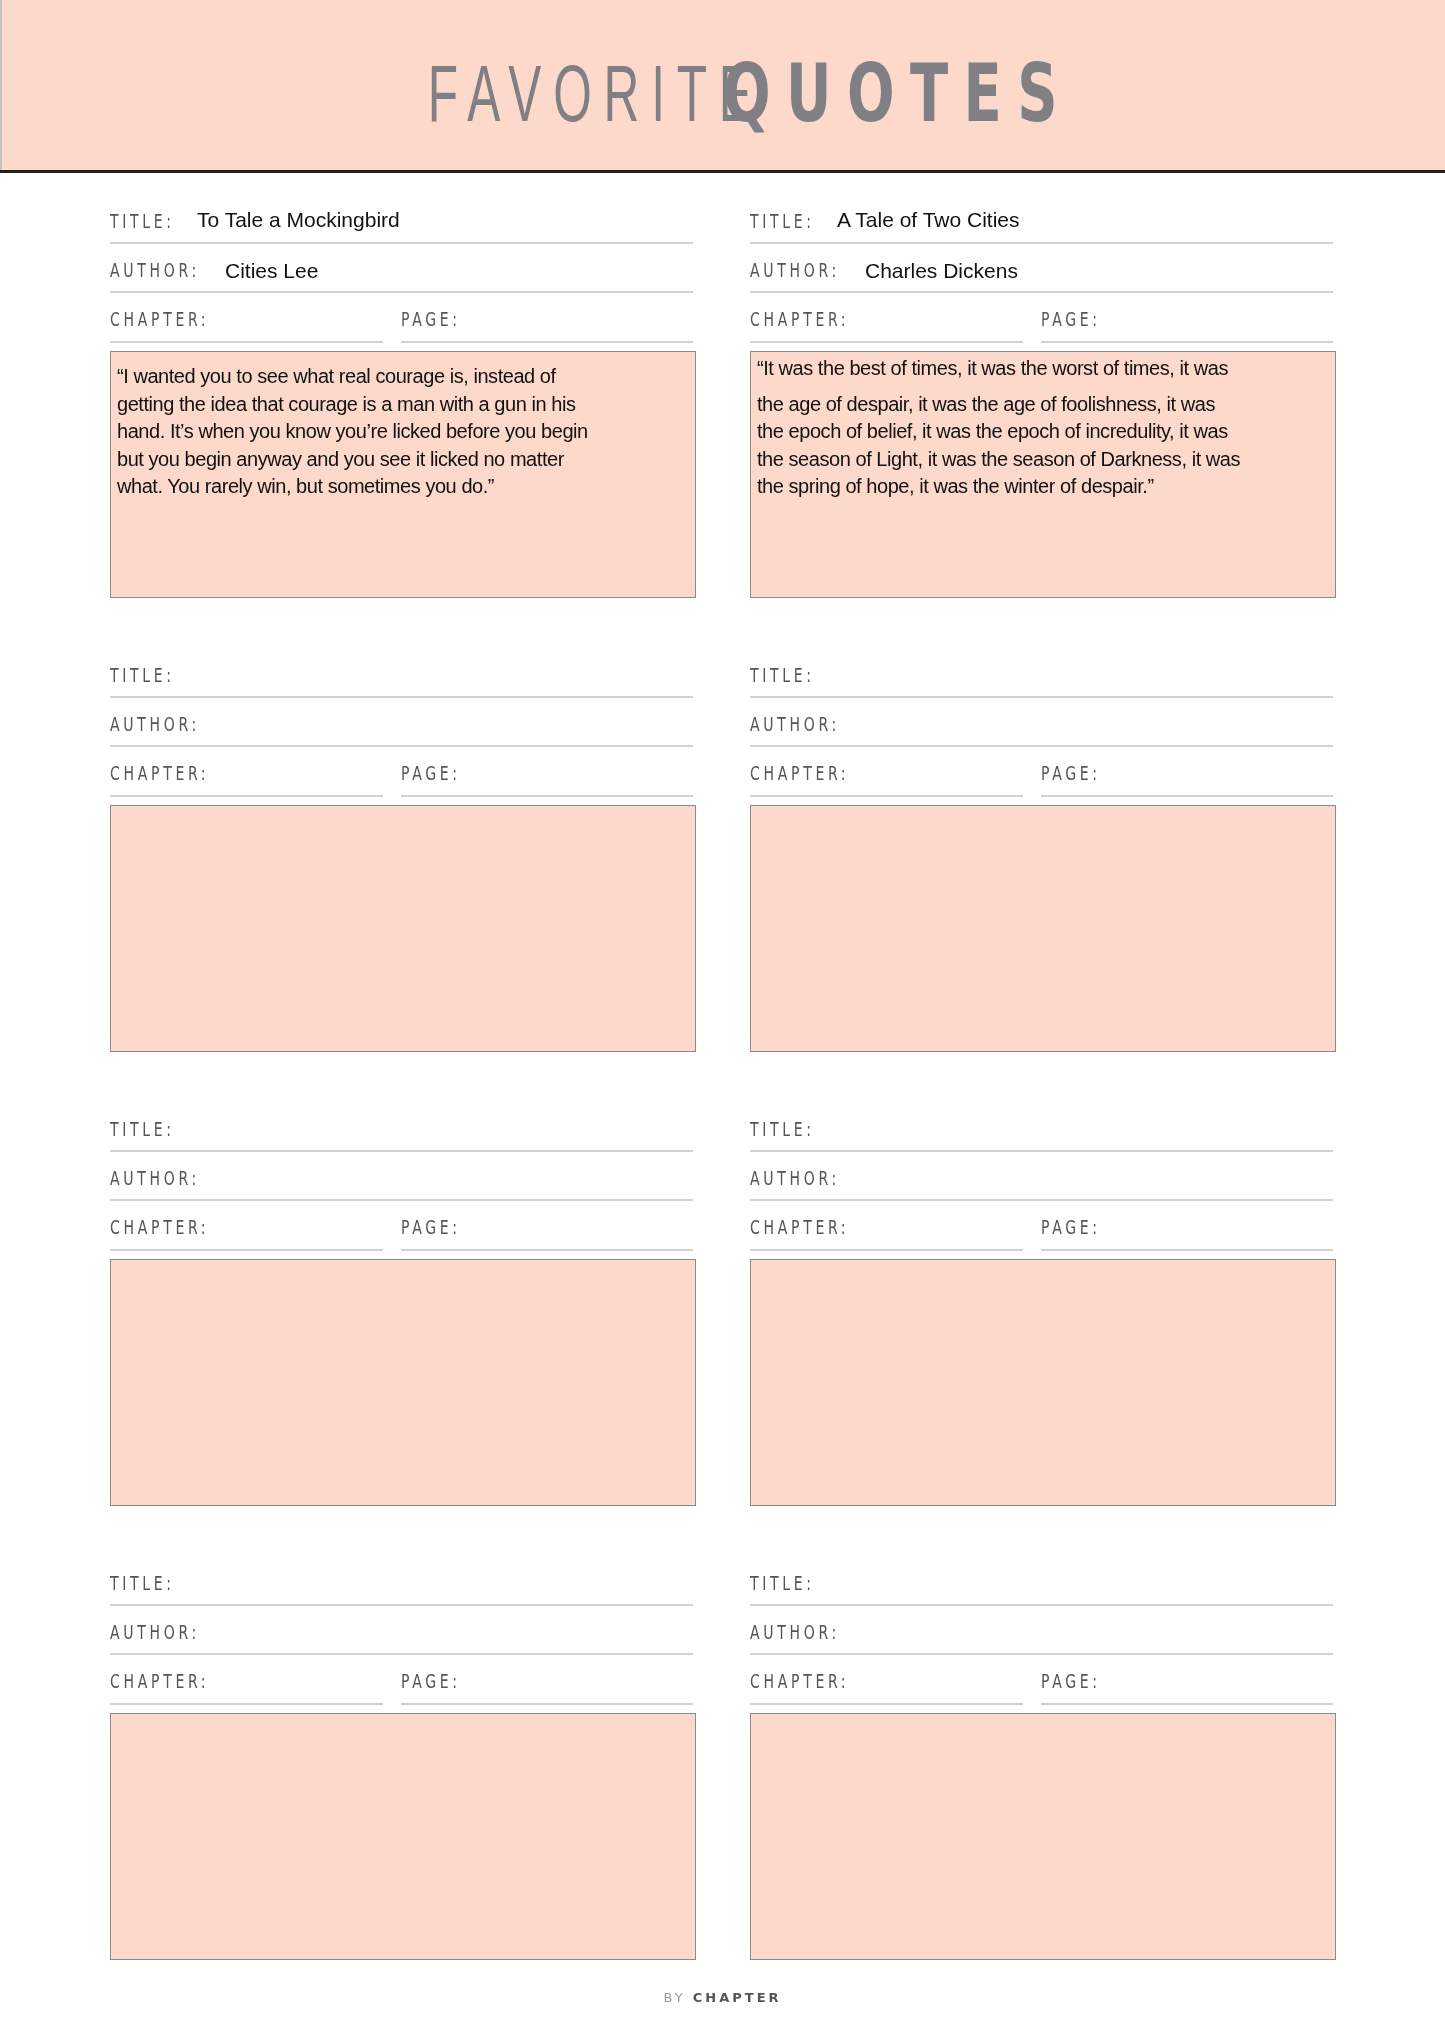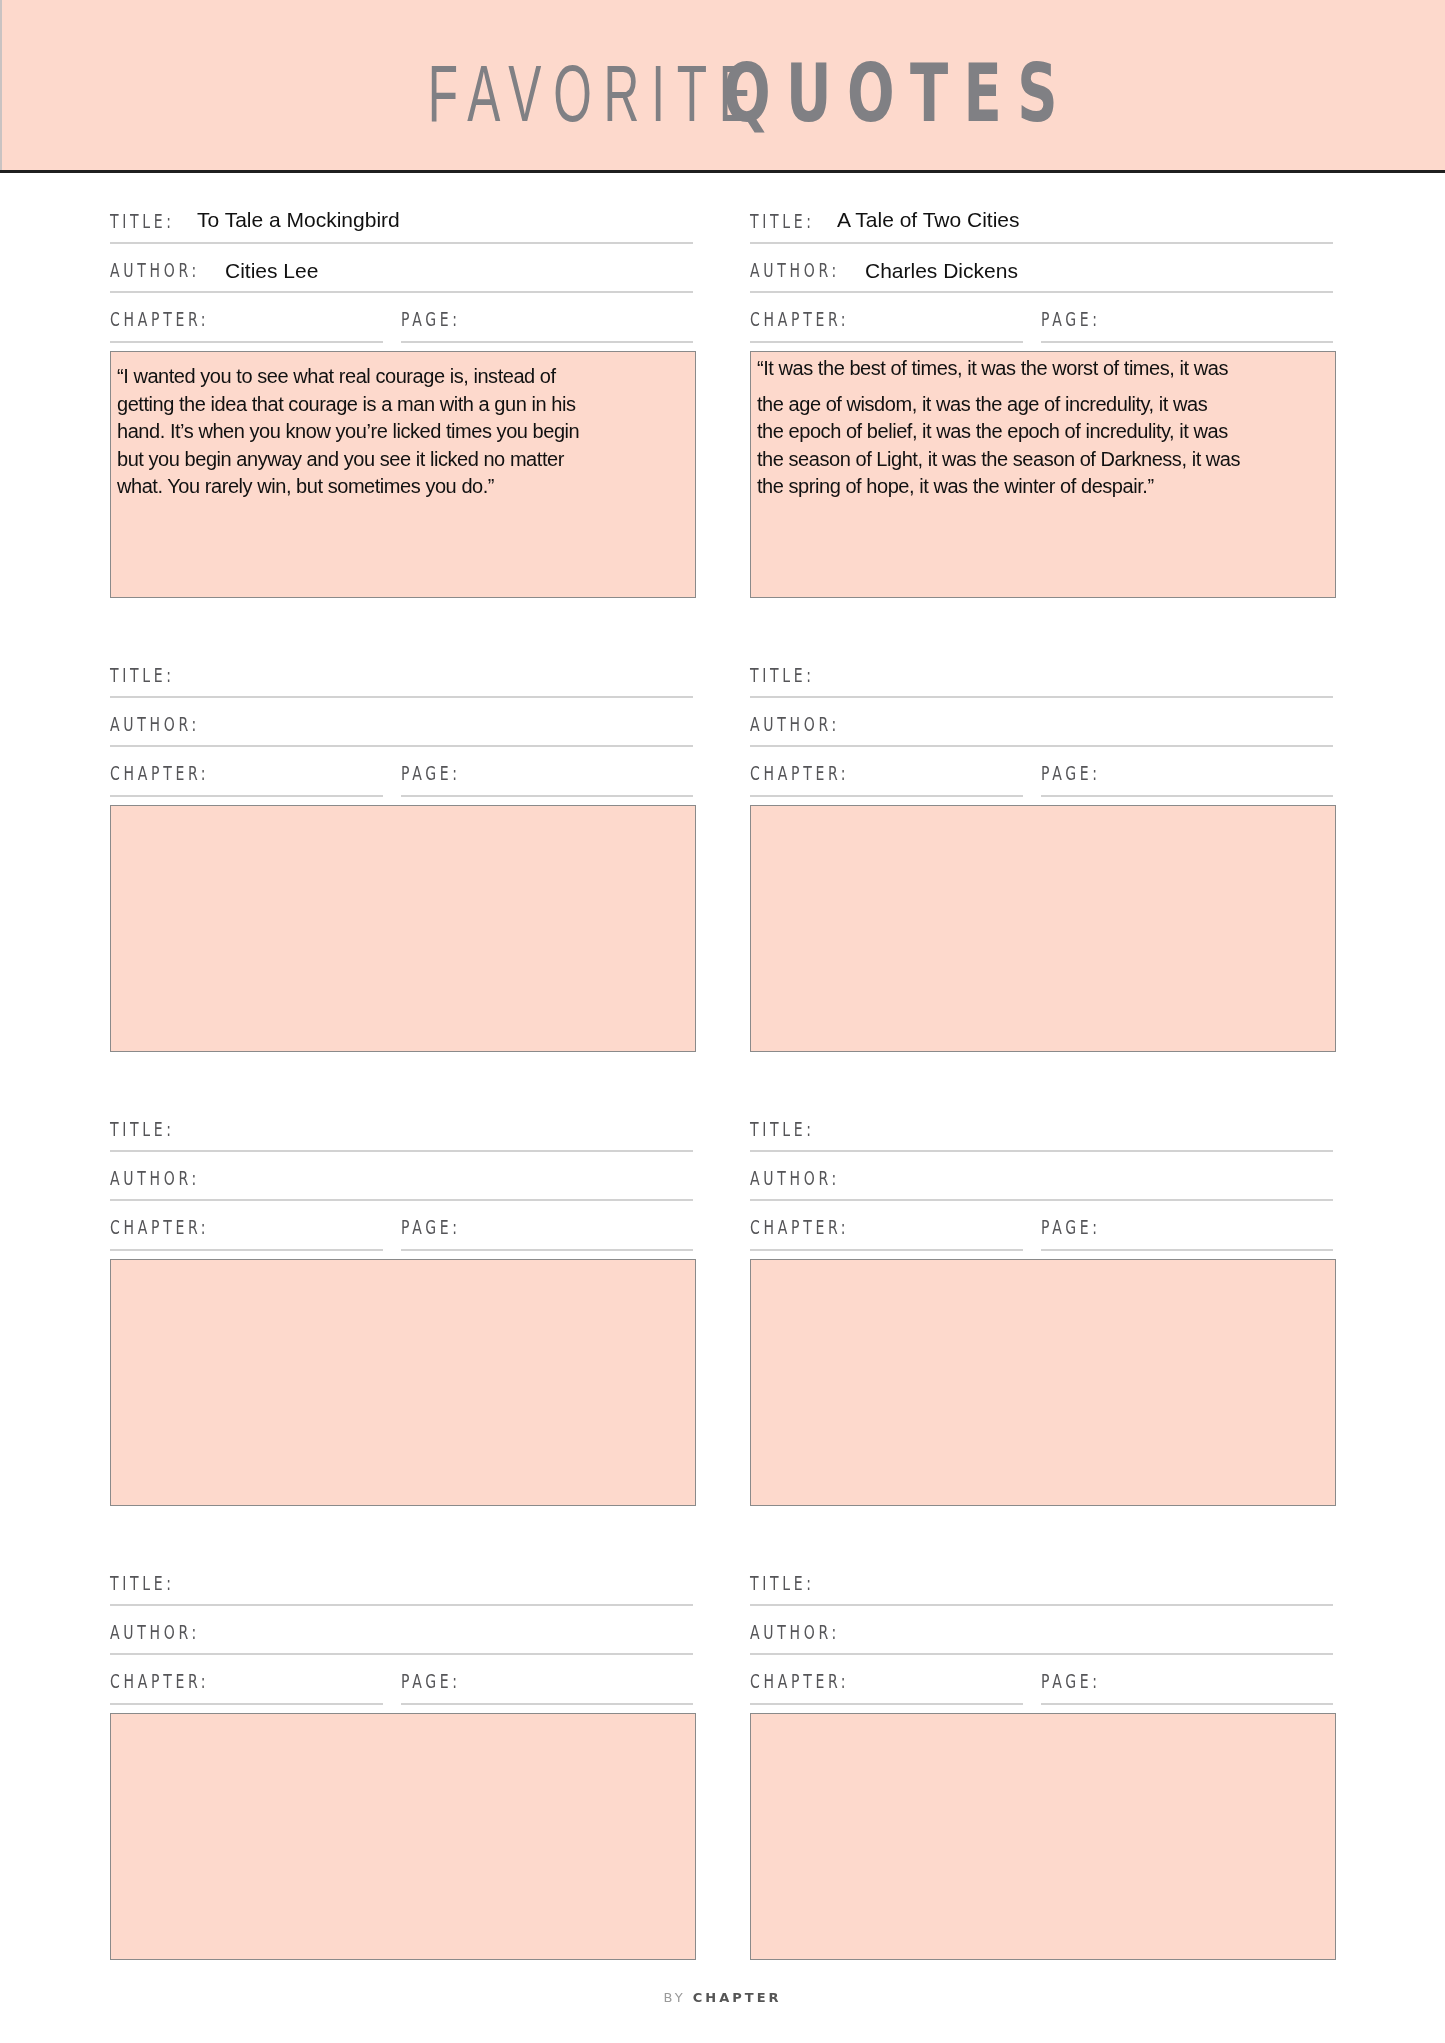--- a/index.html
+++ b/index.html
@@ -106,21 +106,21 @@
     <span class="field-value" style="left:120px;top:106px"></span>
     <div class="rule" style="left:0;top:141px;width:273px"></div>
 
     <span class="field-label" style="left:291px;top:108px">PAGE:</span>
     <span class="field-value" style="left:370px;top:106px"></span>
     <div class="rule" style="left:291px;top:141px;width:292px"></div>
 
     <div class="quote-box">
         <div class="quote-line" style="top: 12px;">“I wanted you to see what real courage is, instead of</div>
         <div class="quote-line" style="top: 39.6px;">getting the idea that courage is a man with a gun in his</div>
-        <div class="quote-line" style="top: 67.2px;">hand. It’s when you know you’re licked times you begin</div>
+        <div class="quote-line" style="top: 67.2px;">hand. It’s when you know you’re licked before you begin</div>
         <div class="quote-line" style="top: 94.8px;">but you begin anyway and you see it licked no matter</div>
         <div class="quote-line" style="top: 122.4px;">what. You rarely win, but sometimes you do.”</div>
       </div>
   </div>
     <div class="block" style="left: 750px; top: 200px;">
     <span class="field-label" style="left:0;top:10px">TITLE:</span>
     <span class="field-value" style="left:87px;top:8px">A Tale of Two Cities</span>
     <div class="rule" style="left:0;top:42px;width:583px"></div>
 
     <span class="field-label" style="left:0;top:59px">AUTHOR:</span>
@@ -130,21 +130,21 @@
     <span class="field-label" style="left:0;top:108px">CHAPTER:</span>
     <span class="field-value" style="left:120px;top:106px"></span>
     <div class="rule" style="left:0;top:141px;width:273px"></div>
 
     <span class="field-label" style="left:291px;top:108px">PAGE:</span>
     <span class="field-value" style="left:370px;top:106px"></span>
     <div class="rule" style="left:291px;top:141px;width:292px"></div>
 
     <div class="quote-box">
         <div class="quote-line" style="top: 4px;">“It was the best of times, it was the worst of times, it was</div>
-        <div class="quote-line" style="top: 39.6px;">the age of wisdom, it was the age of incredulity, it was</div>
+        <div class="quote-line" style="top: 39.6px;">the age of despair, it was the age of foolishness, it was</div>
         <div class="quote-line" style="top: 67.2px; text-align: center;">the epoch of belief, it was the epoch of incredulity, it was</div>
         <div class="quote-line" style="top: 94.8px;">the season of Light, it was the season of Darkness, it was</div>
         <div class="quote-line" style="top: 122.4px;">the spring of hope, it was the winter of despair.”</div>
       </div>
   </div>
     <div class="block" style="left: 110px; top: 654px;">
     <span class="field-label" style="left:0;top:10px">TITLE:</span>
     <span class="field-value" style="left:87px;top:8px"></span>
     <div class="rule" style="left:0;top:42px;width:583px"></div>
 

